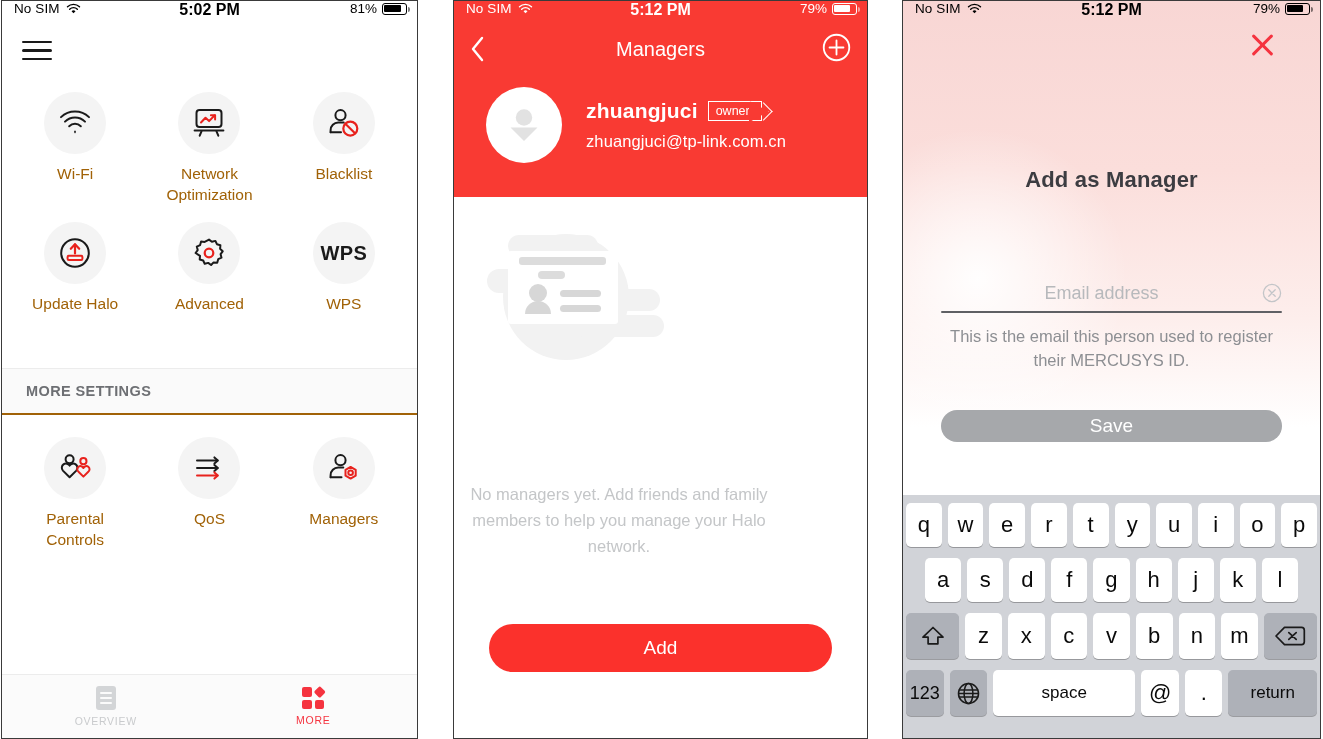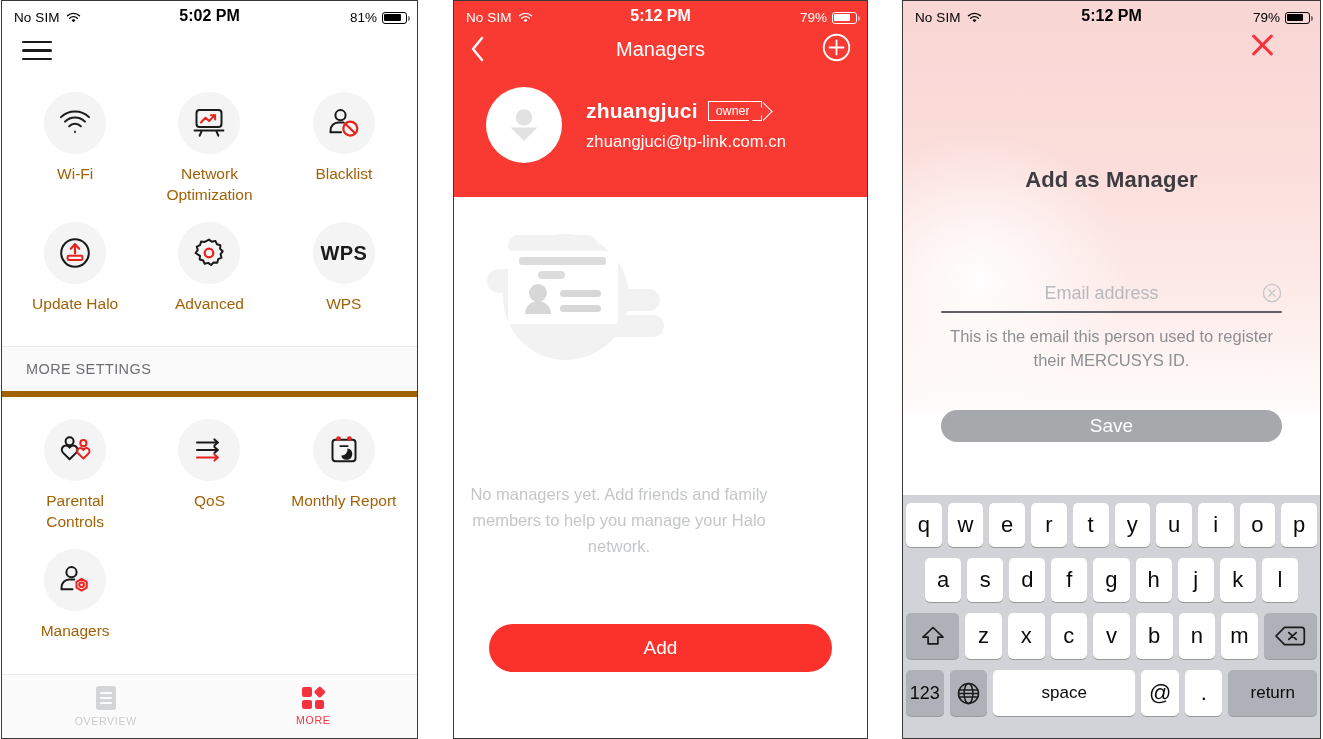--- a/index.html
+++ b/index.html
@@ -17,21 +17,21 @@
     background: #ffffff;
     border: 1px solid #3a3a3a;
     overflow: hidden;
   }
   #phone1 { left: 1px;   width: 417px; }
   #phone2 { left: 453px; width: 415px; }
   #phone3 { left: 902px; width: 419px; }
 
   
   .statusbar {
-    height: 24px; display: flex; align-items: flex-end;
+    height: 24px; display: flex; align-items: flex-start;
     padding: 0 10px 0 12px; font-size: 13px; font-weight: 600;
     color: #000; position: relative;
   }
   .sb-left { display: flex; align-items: center; gap: 6px; }
   .sb-carrier { font-size: 13.5px; font-weight: 500; letter-spacing: .1px; }
   .sb-time {
     position: absolute; left: 0; right: 0; text-align: center;
     font-size: 16px; font-weight: 700; pointer-events: none;
   }
   .sb-right { margin-left: auto; display: flex; align-items: center; gap: 5px; z-index:2;}
@@ -53,23 +53,23 @@
   .tile { display:flex; flex-direction:column; align-items:center; padding-top: 6px; min-height: 126px; }
   .tile .bubble {
     width: 62px; height: 62px; border-radius: 50%;
     background: #f4f4f4; display:flex; align-items:center; justify-content:center;
   }
   .tile .tlabel {
     margin-top: 9px; font-size: 15.5px; color: #a16207; text-align:center;
     line-height: 21px; max-width: 115px;
   }
   .section-head {
-    background: #fafafa; border-top: 1px solid #ececec; border-bottom: 6px solid #a16207;
+    background: #fafafa; border-top: 1px solid #ececec; border-bottom: 2px solid #a16207;
     padding: 14px 0 14px 24px; font-size: 14.5px; letter-spacing: .4px;
-    color: #6d6f73; font-weight: 400; margin-top: 0;
+    color: #6d6f73; font-weight: 700; margin-top: 22px;
   }
   .tabbar {
     position:absolute; left:0; right:0; bottom:0; height: 64px;
     background:#fbfbfb; border-top:1px solid #ececec;
     display:flex;
   }
   .tabitem { flex:1; display:flex; flex-direction:column; align-items:center; justify-content:center; gap:5px;}
   .tablabel { font-size: 10.5px; letter-spacing:.7px; }
   .tabitem.inactive .tablabel { color:#c9cbcd; }
   .tabitem.active .tablabel { color:#f5333f; }
@@ -298,32 +298,20 @@
             <path d="M22.4 3.4 25.8 6.5 22.4 9.6" stroke="#1a1a1a" stroke-width="2" fill="none" stroke-linecap="round" stroke-linejoin="round"></path>
             <path d="M5 14h20.5" stroke="#1a1a1a" stroke-width="2" stroke-linecap="round"></path>
             <path d="M22.4 10.9 25.8 14 22.4 17.1" stroke="#1a1a1a" stroke-width="2" fill="none" stroke-linecap="round" stroke-linejoin="round"></path>
             <path d="M5 21.5h20.5" stroke="#e8221d" stroke-width="2" stroke-linecap="round"></path>
             <path d="M22.4 18.4 25.8 21.5 22.4 24.6" stroke="#e8221d" stroke-width="2" fill="none" stroke-linecap="round" stroke-linejoin="round"></path>
           </svg>
         </div>
         <div class="tlabel">QoS</div>
       </div>
 
-      <div class="tile">
-        <div class="bubble">
-          <svg width="32" height="32" viewBox="0 0 32 32">
-            <rect x="4.5" y="5.8" width="23" height="21.5" rx="3" stroke="#1a1a1a" stroke-width="2" fill="none"></rect>
-            <circle cx="10.6" cy="4.6" r="2.4" fill="#e8221d"></circle>
-            <circle cx="21.4" cy="4.6" r="2.4" fill="#e8221d"></circle>
-            <path d="M12.3 12.1h7.4" stroke="#1a1a1a" stroke-width="1.9" stroke-linecap="round"></path>
-            <path d="M19.4 14.6a5.6 5.6 0 1 1-6.2 6.8 5.6 5.6 0 0 0 6.2-6.8z" fill="#1a1a1a"></path>
-          </svg>
-        </div>
-        <div class="tlabel">Monthly Report</div>
-      </div>
 
       <div class="tile">
         <div class="bubble">
           <svg width="34" height="32" viewBox="0 0 34 32">
             <circle cx="13.5" cy="8.2" r="5.1" stroke="#1a1a1a" stroke-width="2" fill="none"></circle>
             <path d="M3.6 25.3v-2.1a7.6 7.6 0 0 1 7.6-7.6h5.1" stroke="#1a1a1a" stroke-width="2" fill="none" stroke-linecap="round"></path>
             <path d="M3.6 25.3h10.9" stroke="#1a1a1a" stroke-width="2" stroke-linecap="round"></path>
             <path d="M23.6 14.9l5.1 2.9v5.9l-5.1 2.9-5.1-2.9v-5.9z" stroke="#e8221d" stroke-width="2" fill="none" stroke-linejoin="round"></path>
             <circle cx="23.6" cy="20.8" r="2.3" stroke="#e8221d" stroke-width="2" fill="none"></circle>
           </svg>

